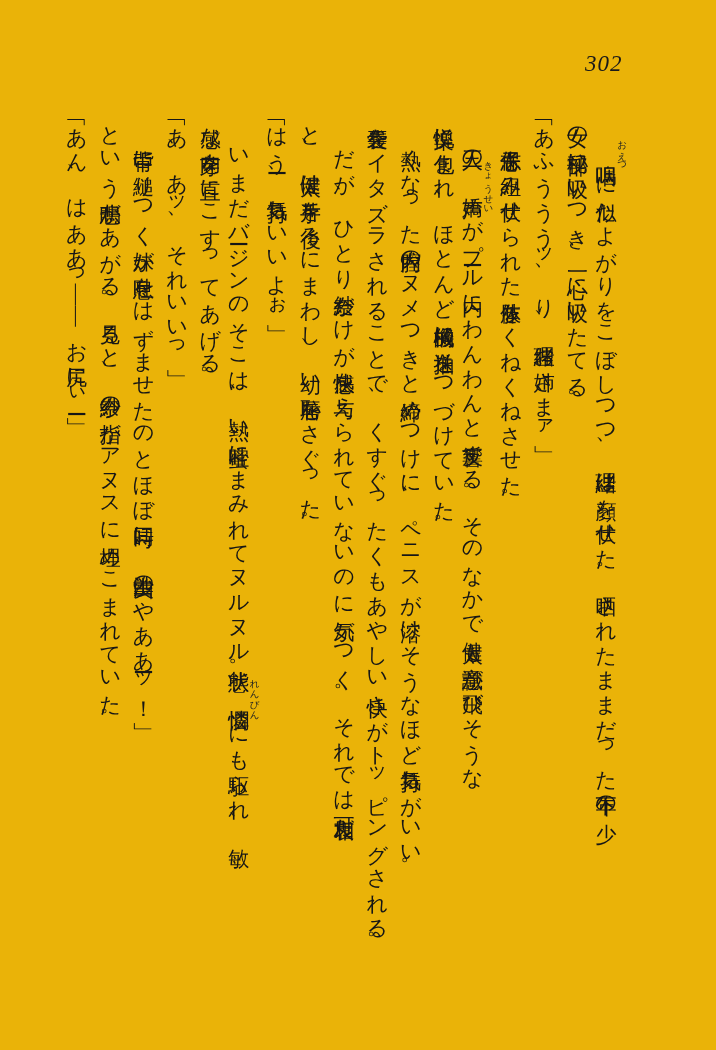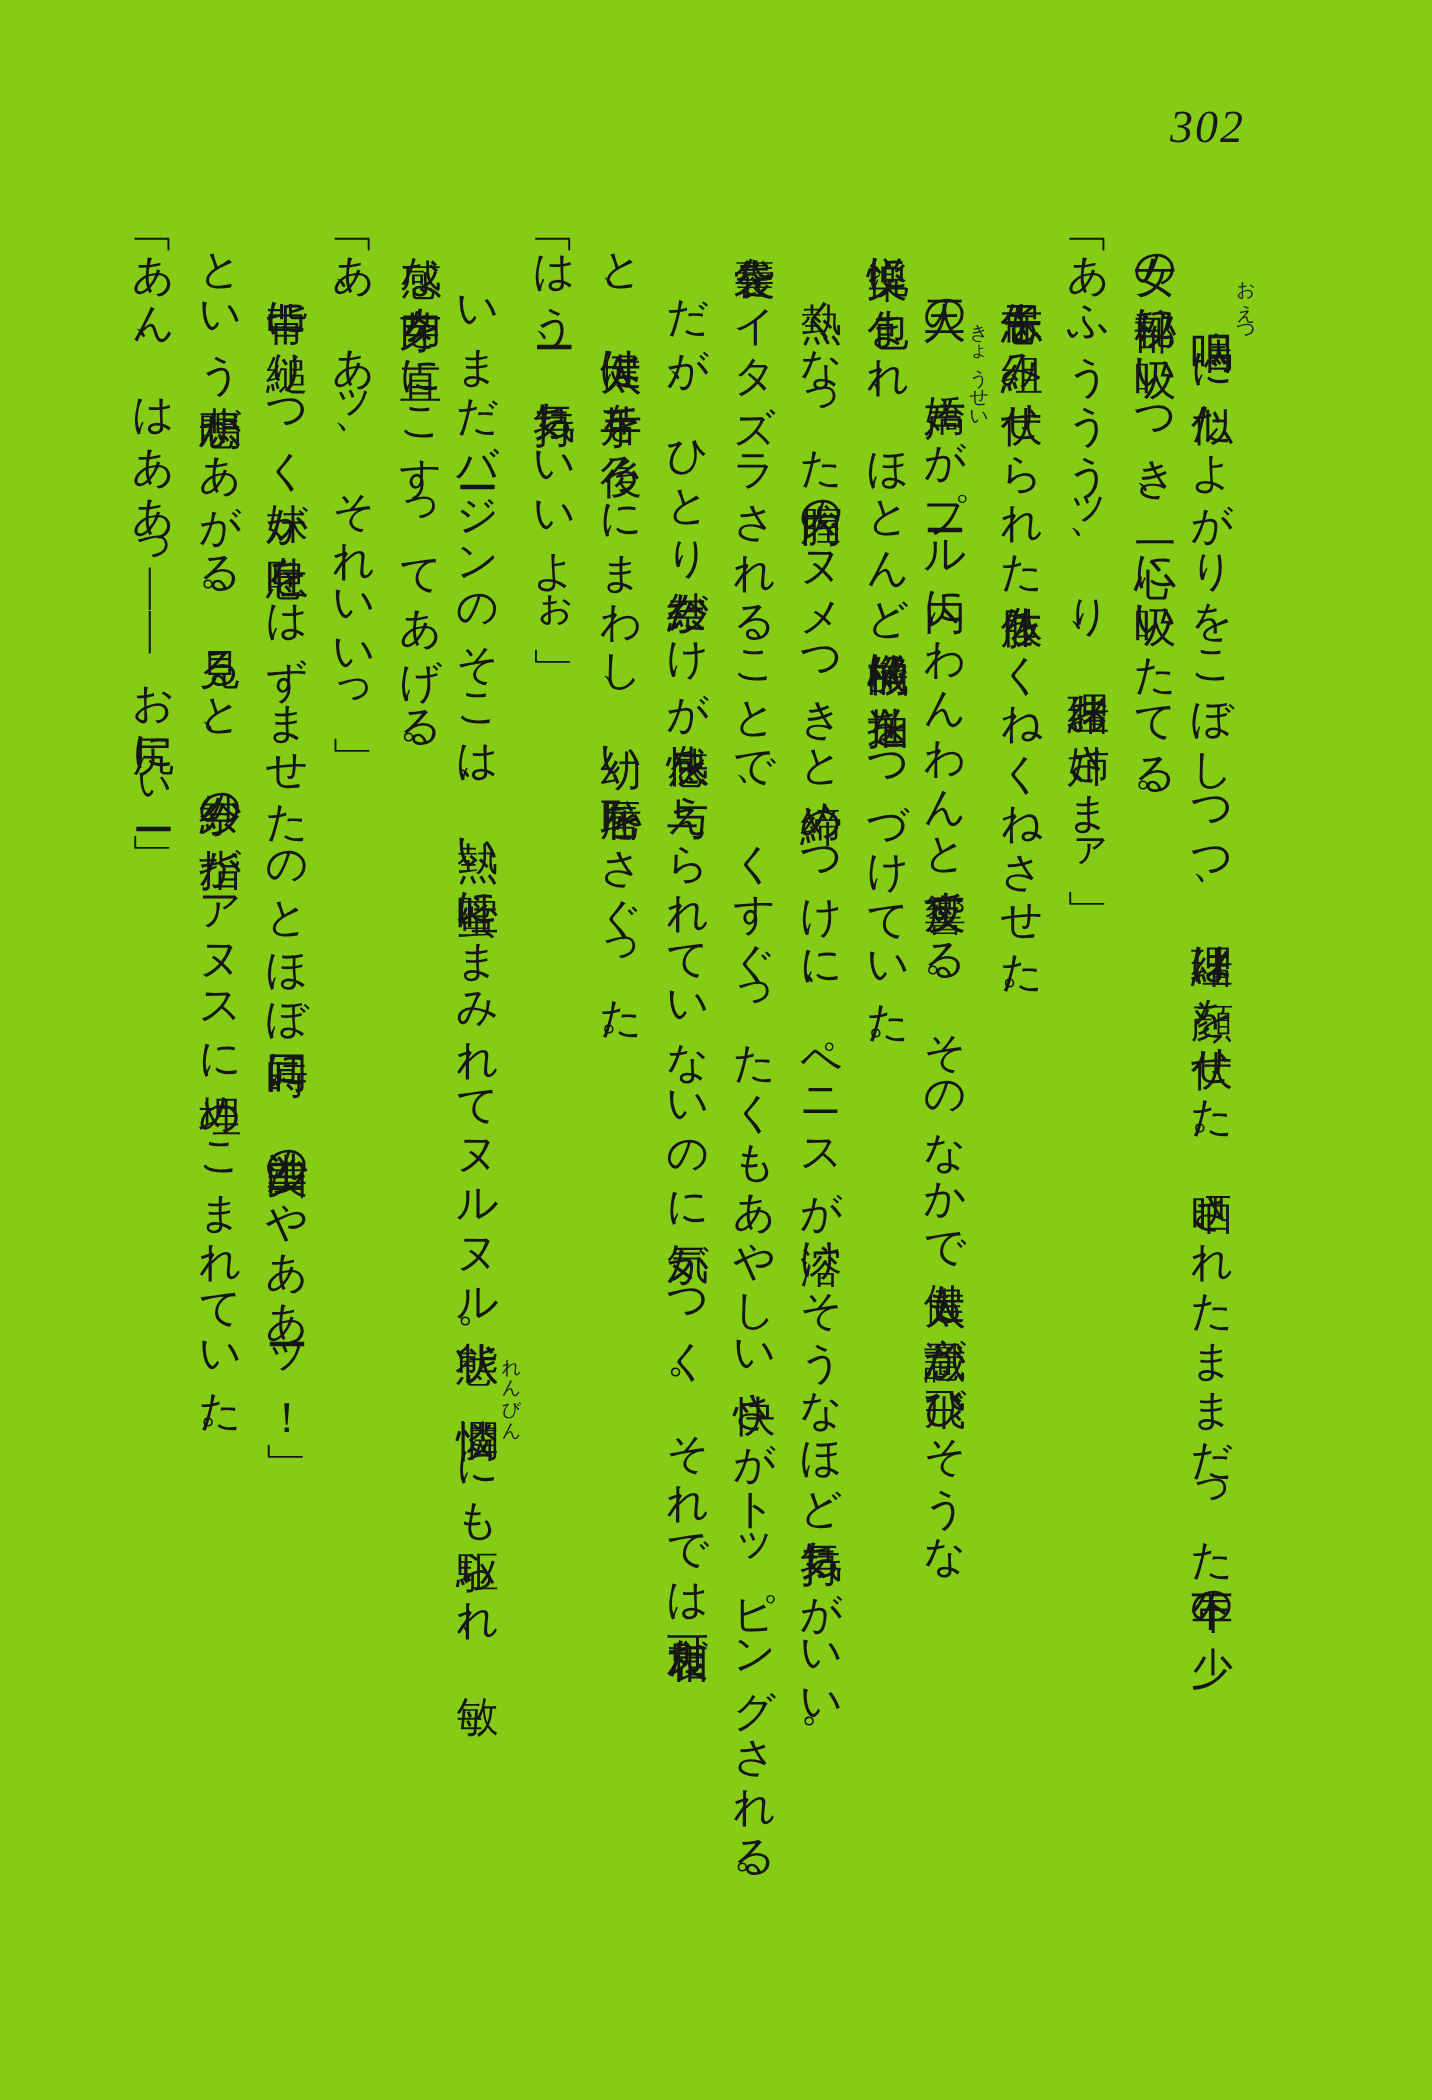--- a/index.html
+++ b/index.html
@@ -4,21 +4,21 @@
 <style>
   html, body {
     margin: 0;
     padding: 0;
     background: #fbfbfa;
   }
   .book-page {
     position: relative;
     width: 716px;
     height: 1050px;
-    background: #84cc16;
+    background: #eab308;
     overflow: hidden;
     font-family: "Liberation Serif", "DejaVu Serif", serif;
     color: #161616;
   }
   .page-number {
     position: absolute;
     top: 51px;
     left: 585px;
     font-style: italic;
     font-size: 23px;

